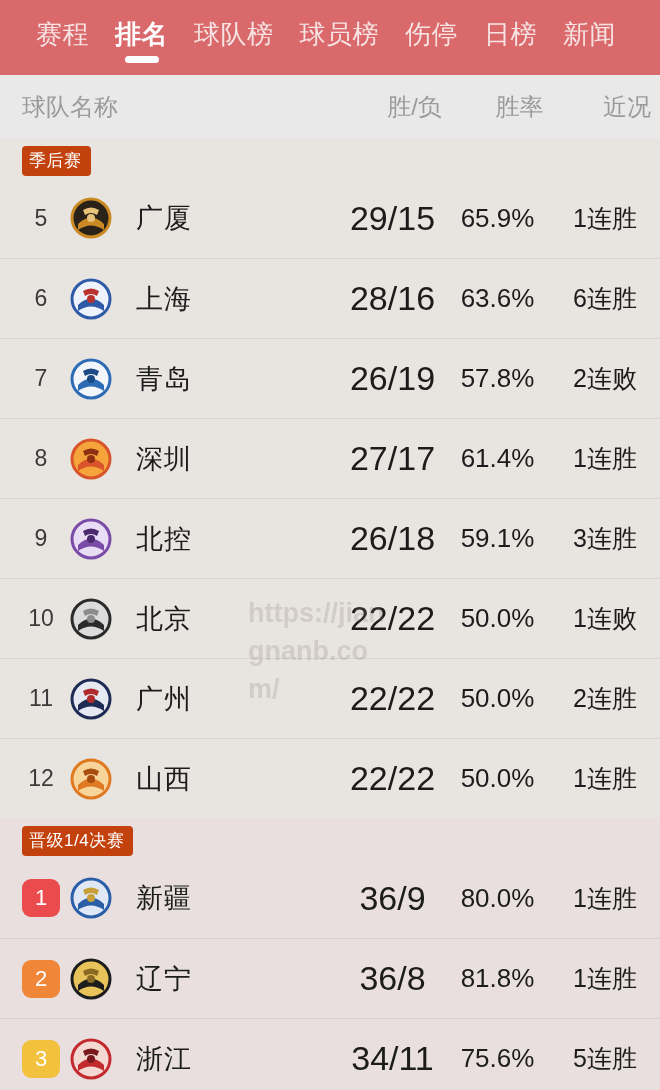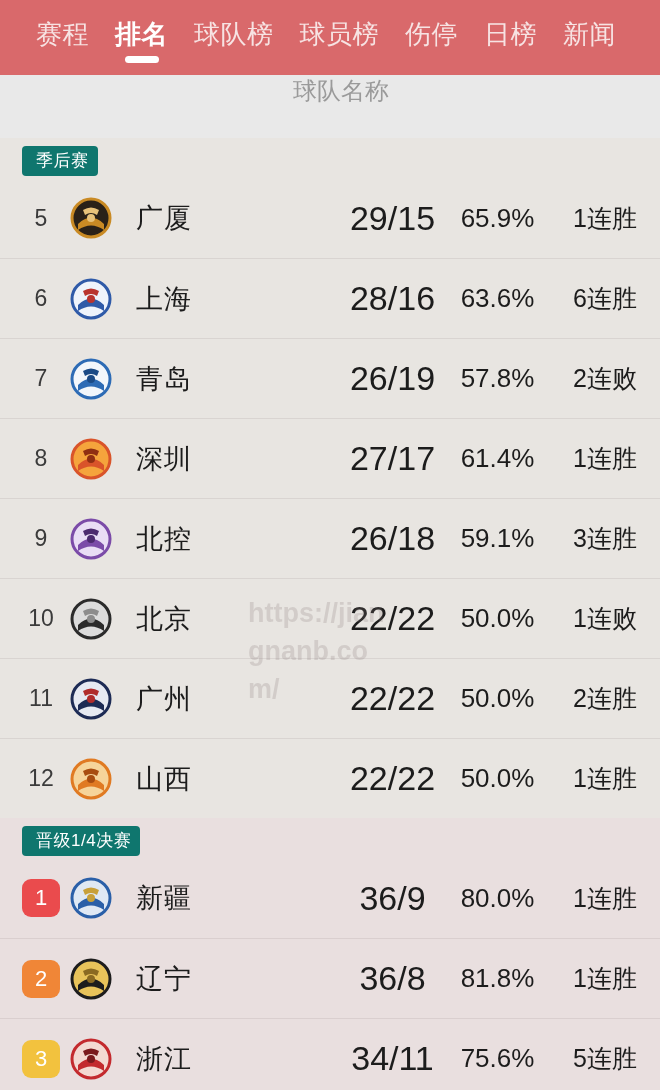--- a/index.html
+++ b/index.html
@@ -55,44 +55,43 @@
 
   
   .colhead {
     height: 63px;
     background: #e9e9e9;
     display: flex;
     align-items: center;
     color: #9a9a9a;
     font-size: 24px;
     box-sizing: border-box;
-    flex-direction: column;
   }
   .colhead .c-team   { flex: 0 0 340px; padding-left: 22px; }
   .colhead .c-wl     { flex: 0 0 105px; text-align: center; }
   .colhead .c-pct    { flex: 0 0 105px; text-align: center; }
   .colhead .c-rec    { flex: 0 0 110px; text-align: center; }
 
   
   .table {
     position: relative;
   }
   .group-top   { background: #e9dfdf; }
   .group-rest  { background: #e8e5e1; }
 
   .seedlabel {
     padding: 8px 0 2px 22px;
   }
   .seedlabel span {
     display: inline-block;
-    background: #0f766e;
+    background: #c2410c;
     color: #ffffff;
     font-size: 17px;
     line-height: 1;
-    padding: 6px 9px 7px 14px;
+    padding: 6px 9px 7px 7px;
     border-radius: 4px;
     letter-spacing: 0.5px;
   }
 
   .row {
     height: 80px;
     display: flex;
     align-items: center;
     box-sizing: border-box;
     border-top: 1px solid rgba(150,140,140,0.18);

